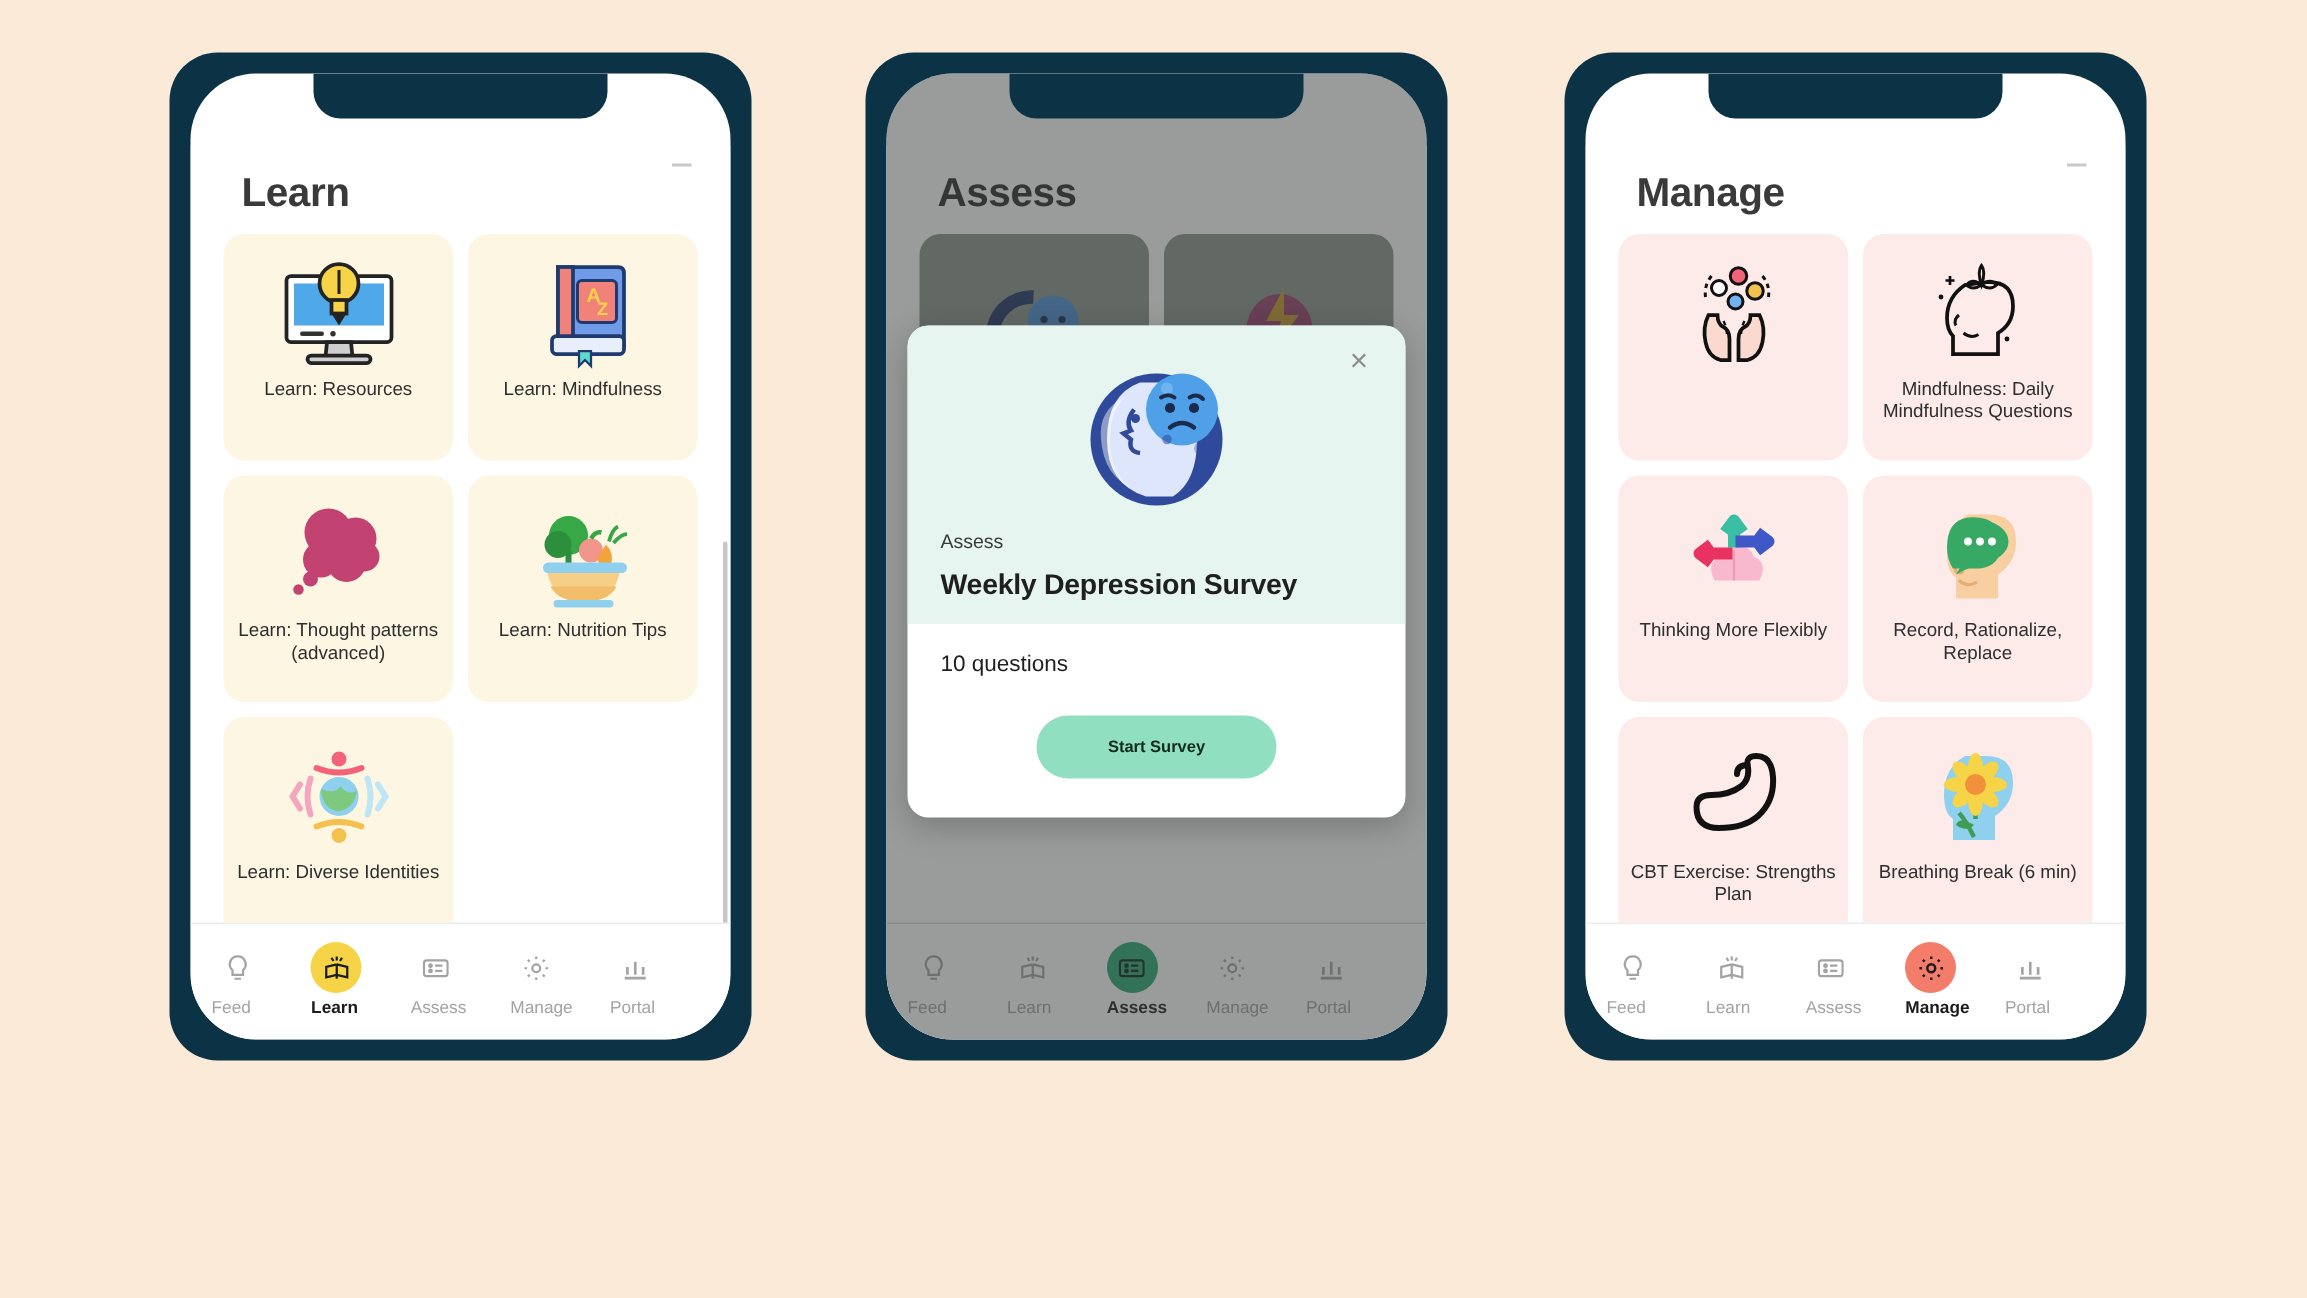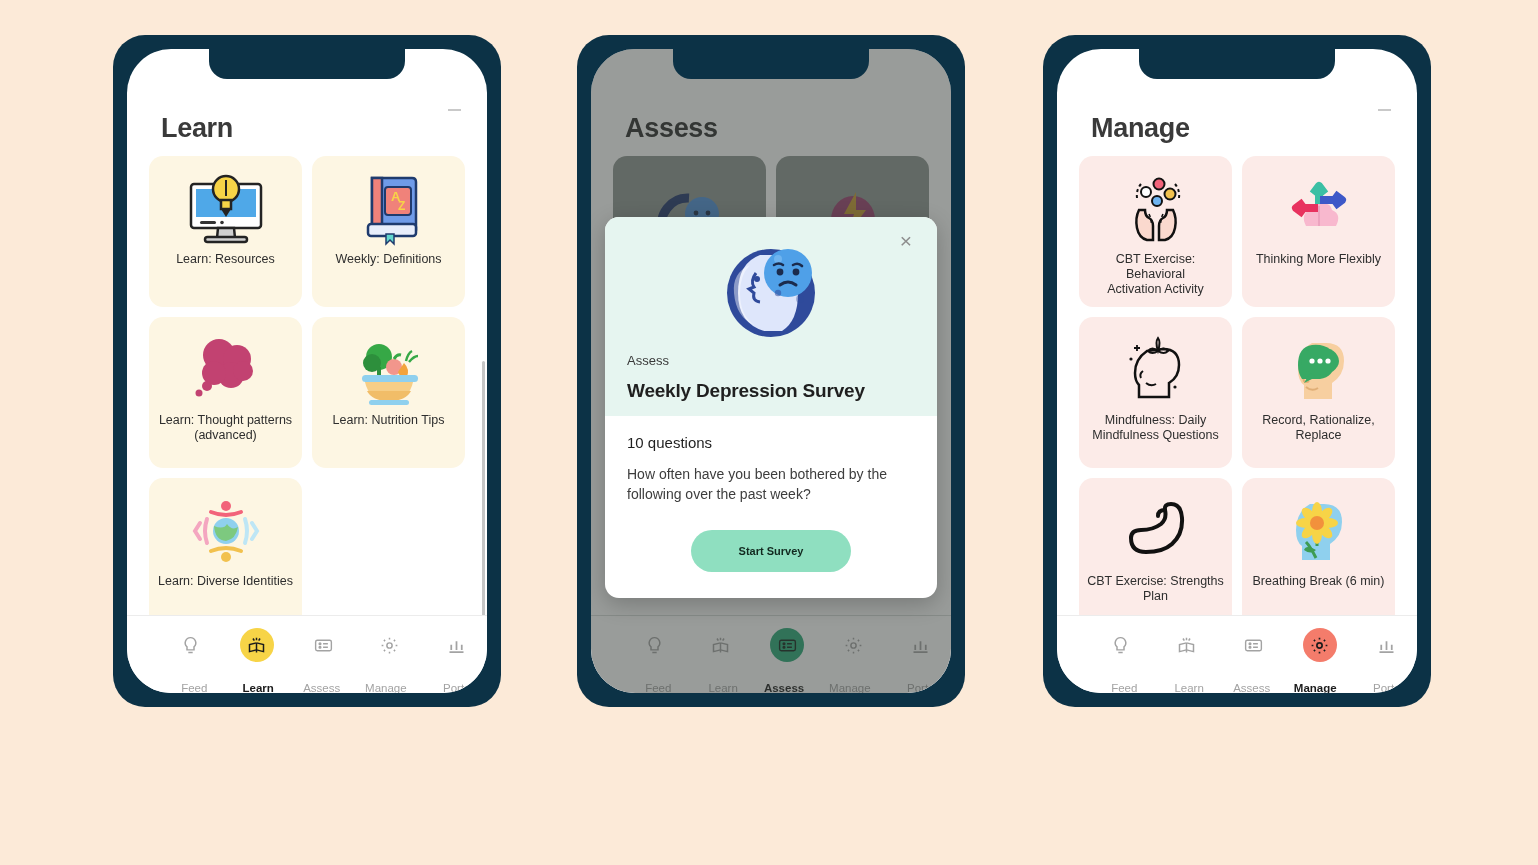--- a/index.html
+++ b/index.html
@@ -97,21 +97,21 @@
   .nav {
     flex: 0 0 auto;
     border-top: 1px solid #ececec;
     height: 78px;
     display: flex; align-items: flex-start;
     padding: 12px 14px 0;
   }
   .nav-item {
     flex: 1;
     display: flex; flex-direction: column;
-    align-items: flex-end; gap: 20px;
+    align-items: flex-start; gap: 4px;
   }
   .nav-ico {
     width: 34px; height: 34px; border-radius: 50%;
     display: flex; align-items: center; justify-content: center;
   }
   .nav-ico svg { width: 21px; height: 21px; }
   .nav-label {
     font-size: 11.5px; color: #a3a3a3;
   }
   .nav-item.active .nav-label { color: #1c1c1c; font-weight: bold; }
@@ -222,21 +222,21 @@
                 <svg viewBox="0 0 86 78">
                   <path d="M26 8 L66 8 Q70 8 70 12 L70 60 Q70 64 66 64 L26 64 Z" fill="#6F9BE8" stroke="#1f3b6e" stroke-width="2.5"></path>
                   <rect x="26" y="8" width="10" height="56" fill="#F0827A" stroke="#1f3b6e" stroke-width="2.5"></rect>
                   <rect x="39" y="17" width="26" height="28" rx="3" fill="#F0827A" stroke="#1f3b6e" stroke-width="2"></rect>
                   <text x="45" y="31" font-size="13" font-weight="bold" fill="#F7D447" font-family="'Liberation Sans',sans-serif">A</text>
                   <text x="52" y="40" font-size="12" font-weight="bold" fill="#F7D447" font-family="'Liberation Sans',sans-serif">Z</text>
                   <rect x="22" y="54" width="48" height="12" rx="3" fill="#E8EEFB" stroke="#1f3b6e" stroke-width="2.5"></rect>
                   <path d="M40 64 L40 74 L44 70 L48 74 L48 64 Z" fill="#62D7CF" stroke="#1f3b6e" stroke-width="1.5"></path>
                 </svg>
               </div>
-              <div class="card-label">Weekly: Definitions</div>
+              <div class="card-label">Learn: Mindfulness</div>
             </div>
 
             <div class="card cream">
               <div class="card-ico">
                 <svg viewBox="0 0 86 78">
                   <g fill="#C24271">
                     <circle cx="36" cy="24" r="16"></circle>
                     <circle cx="54" cy="28" r="14"></circle>
                     <circle cx="48" cy="44" r="13"></circle>
                     <circle cx="31" cy="42" r="12"></circle>
@@ -466,21 +466,20 @@
               <path d="M62 28 q5 -3 9 0" stroke="#1b2b4d" stroke-width="2.6" fill="none" stroke-linecap="round"></path>
               <path d="M81 28 q5 -3 9 1" stroke="#1b2b4d" stroke-width="2.6" fill="none" stroke-linecap="round"></path>
               <path d="M68 48 q8 -6 16 0" stroke="#1b2b4d" stroke-width="3" fill="none" stroke-linecap="round"></path>
             </svg>
           </div>
           <div class="modal-kicker">Assess</div>
           <div class="modal-title">Weekly Depression Survey</div>
         </div>
         <div class="modal-body">
           <div class="modal-count">10 questions</div>
-          <div class="modal-desc">How often have you been bothered by the following over the past week?</div>
           <div class="modal-cta-wrap">
             <button class="modal-cta">Start Survey</button>
           </div>
         </div>
       </div>
     </div>
   </div>
 
   <div class="phone" id="phone-3">
     <div class="screen">
@@ -499,53 +498,51 @@
                   <circle cx="57" cy="24" r="5.5" fill="#F2C14E" stroke="#111" stroke-width="2"></circle>
                   <circle cx="44" cy="31" r="5" fill="#6FB4F0" stroke="#111" stroke-width="2"></circle>
                   <path d="M28 14 q-5 6 -4 14" stroke="#111" stroke-width="2" fill="none" stroke-dasharray="3 3"></path>
                   <path d="M62 14 q5 6 4 14" stroke="#111" stroke-width="2" fill="none" stroke-dasharray="3 3"></path>
                   <path d="M26 40 q-4 8 -2 18 q2 10 10 12 l6 0 l0 -14 q0 -6 -4 -8 q-4 -2 -4 -8z" fill="#FAD9CE" stroke="#111" stroke-width="2.5"></path>
                   <path d="M60 40 q4 8 2 18 q-2 10 -10 12 l-6 0 l0 -14 q0 -6 4 -8 q4 -2 4 -8z" fill="#FAD9CE" stroke="#111" stroke-width="2.5"></path>
                   <path d="M36 44 q3 6 2 11" stroke="#111" stroke-width="1.6" fill="none" stroke-dasharray="3 3"></path>
                   <path d="M50 44 q-3 6 -2 11" stroke="#111" stroke-width="1.6" fill="none" stroke-dasharray="3 3"></path>
                 </svg>
               </div>
-              <div class="card-label">CBT Exercise: Behavioral
-Activation Activity</div>
-            </div>
-
-            <div class="card pink">
-              <div class="card-ico">
-                <svg viewBox="0 0 86 78">
-                  <path d="M30 56 q-6 -12 4 -16 q2 -8 11 -6 q9 -2 11 6 q10 4 4 16z" fill="#F8B8CE"></path>
-                  <path d="M43 56 l0 -20" stroke="#E99DBA" stroke-width="1.5"></path>
-                  <path d="M43 34 l0 -16 M37 24 l6 -8 l6 8" fill="none" stroke="#3BBFA4" stroke-width="8" stroke-linejoin="round"></path>
-                  <path d="M44 30 l20 0 M58 24 l8 6 l-8 6" fill="none" stroke="#3E58C8" stroke-width="8" stroke-linejoin="round"></path>
-                  <path d="M42 38 l-20 0 M28 32 l-8 6 l8 6" fill="none" stroke="#E8325F" stroke-width="8" stroke-linejoin="round"></path>
-                </svg>
-              </div>
-              <div class="card-label">Thinking More Flexibly</div>
             </div>
 
             <div class="card pink">
               <div class="card-ico">
                 <svg viewBox="0 0 86 78">
                   <path d="M34 20 q-12 8 -12 22 q0 8 4 12 l0 12 l30 0 l0 -14 q10 -6 10 -18 q0 -16 -16 -16z" fill="none" stroke="#111" stroke-width="2.5"></path>
                   <path d="M30 40 q-4 3 -2 7" stroke="#111" stroke-width="2" fill="none"></path>
                   <path d="M33 52 q5 4 10 1" stroke="#111" stroke-width="2" fill="none"></path>
                   <path d="M45 20 q-6 -5 -10 0 q4 4 10 0z" fill="none" stroke="#111" stroke-width="2"></path>
                   <path d="M45 20 q6 -5 10 0 q-4 4 -10 0z" fill="none" stroke="#111" stroke-width="2"></path>
                   <path d="M45 20 q-3 -9 0 -13 q3 4 0 13z" fill="none" stroke="#111" stroke-width="2"></path>
                   <path d="M24 14 l0 6 M21 17 l6 0" stroke="#111" stroke-width="1.8"></path>
                   <circle cx="18" cy="28" r="1.6" fill="#111"></circle>
                   <circle cx="62" cy="56" r="1.6" fill="#111"></circle>
                 </svg>
               </div>
               <div class="card-label">Mindfulness: Daily
 Mindfulness Questions</div>
+            </div>
+
+            <div class="card pink">
+              <div class="card-ico">
+                <svg viewBox="0 0 86 78">
+                  <path d="M30 56 q-6 -12 4 -16 q2 -8 11 -6 q9 -2 11 6 q10 4 4 16z" fill="#F8B8CE"></path>
+                  <path d="M43 56 l0 -20" stroke="#E99DBA" stroke-width="1.5"></path>
+                  <path d="M43 34 l0 -16 M37 24 l6 -8 l6 8" fill="none" stroke="#3BBFA4" stroke-width="8" stroke-linejoin="round"></path>
+                  <path d="M44 30 l20 0 M58 24 l8 6 l-8 6" fill="none" stroke="#3E58C8" stroke-width="8" stroke-linejoin="round"></path>
+                  <path d="M42 38 l-20 0 M28 32 l-8 6 l8 6" fill="none" stroke="#E8325F" stroke-width="8" stroke-linejoin="round"></path>
+                </svg>
+              </div>
+              <div class="card-label">Thinking More Flexibly</div>
             </div>
 
             <div class="card pink">
               <div class="card-ico">
                 <svg viewBox="0 0 86 78">
                   <path d="M36 12 q-14 8 -14 26 q0 12 6 16 l0 14 l28 0 l0 -16 q12 -8 12 -22 q0 -18 -18 -18z" fill="#F7CFA0"></path>
                   <path d="M30 44 q-4 2 -2 6 q3 2 5 0" fill="none" stroke="#E0AE76" stroke-width="2"></path>
                   <path d="M30 56 q6 5 12 1" fill="none" stroke="#E0AE76" stroke-width="2"></path>
                   <path d="M36 14 q22 -2 22 18 q0 14 -14 16 l-18 0 q-4 -6 -4 -14 q0 -18 14 -20z" fill="#37A964"></path>
                   <ellipse cx="44" cy="30" rx="19" ry="14" fill="#37A964"></ellipse>

